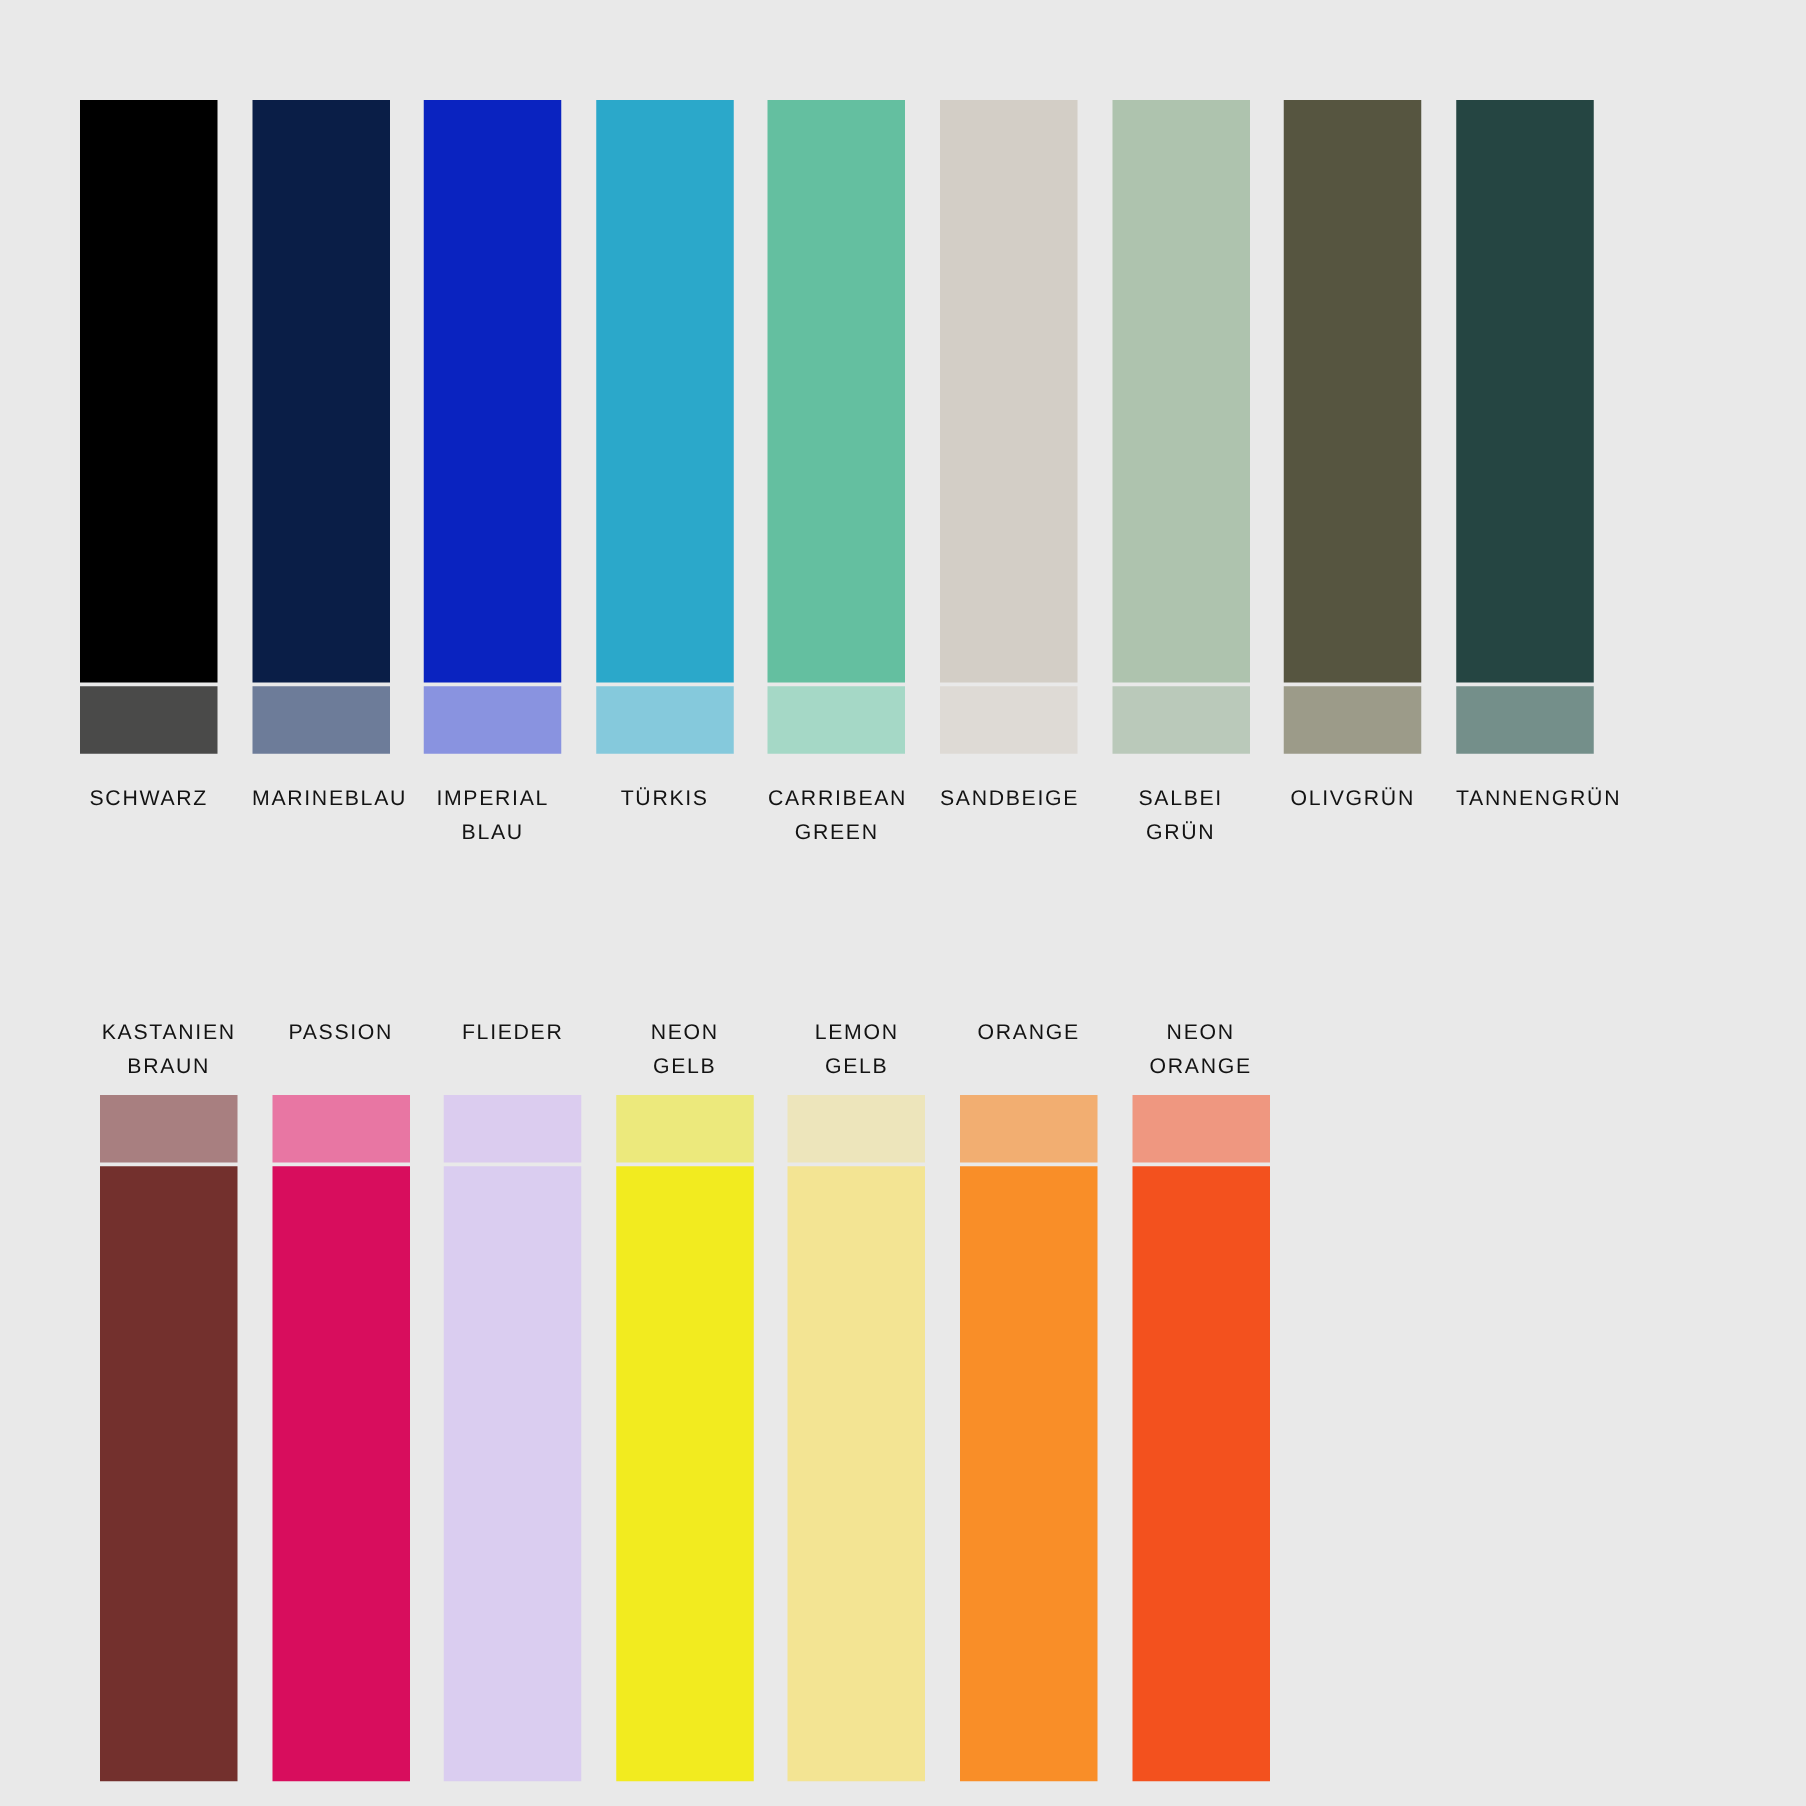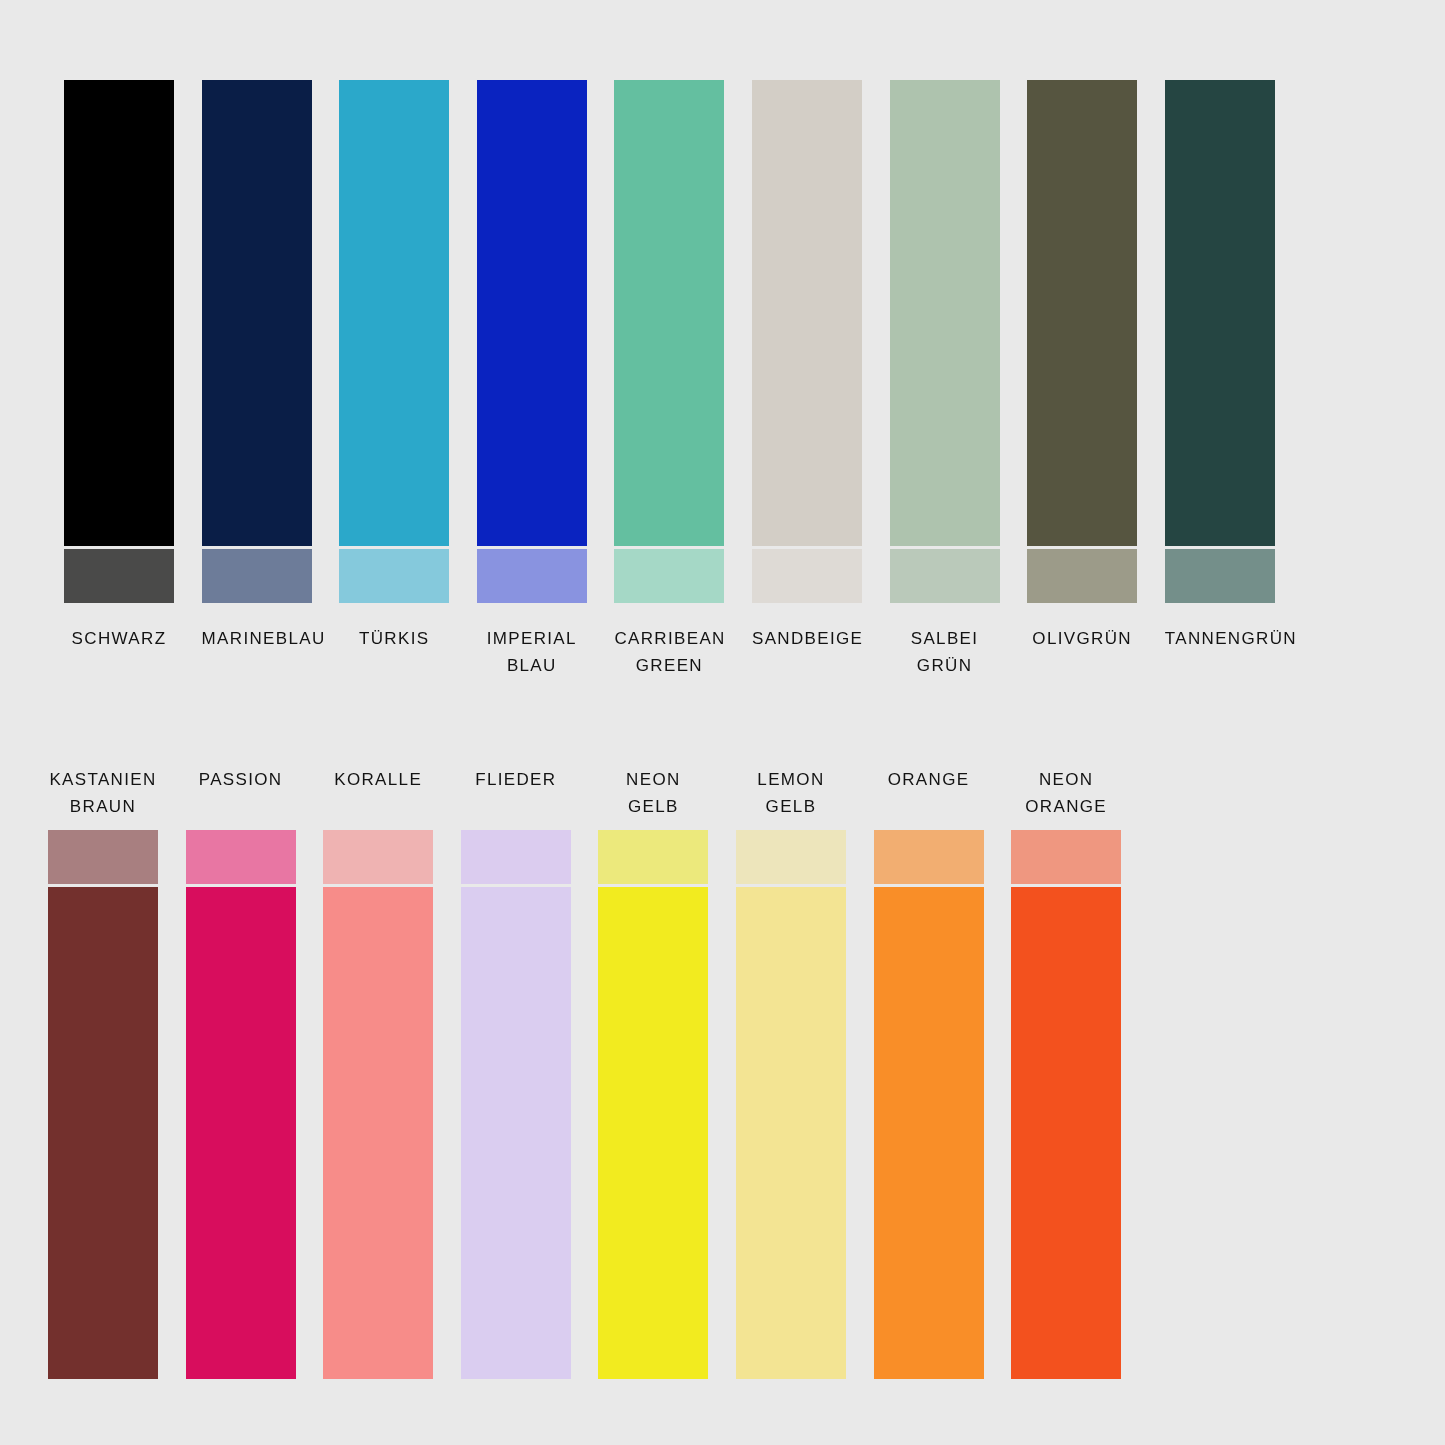--- a/index.html
+++ b/index.html
@@ -27,21 +27,21 @@
   .palette {
     position: absolute;
     left: 48px;
     width: 1349px;
     display: grid;
     grid-template-columns: repeat(10, 110px);
     column-gap: 27.6px;
   }
 
   .palette-top  { top: 80px; padding-left: 16px;  }
-  .palette-bottom { top: 766px; }
+  .palette-bottom { top: 812px; margin-left: 32px; }
 
   .swatch-col {
     display: flex;
     flex-direction: column;
     width: 110px;
   }
 
   
   .palette-top .swatch-col { justify-content: flex-start; }
 
@@ -92,29 +92,29 @@
         <div class="block-main" style="background: rgb(0, 0, 0);"></div>
         <div class="block-accent" style="background: rgb(74, 74, 73);"></div>
         <div class="color-label">SCHWARZ</div>
       </div>
       <div class="swatch-col">
         <div class="block-main" style="background: rgb(10, 30, 71);"></div>
         <div class="block-accent" style="background: rgb(109, 124, 153);"></div>
         <div class="color-label">MARINEBLAU</div>
       </div>
       <div class="swatch-col">
-        <div class="block-main" style="background: rgb(43, 168, 202);"></div>
-        <div class="block-accent" style="background: rgb(133, 201, 220);"></div>
-        <div class="color-label">TÜRKIS</div>
-      </div>
-      <div class="swatch-col">
         <div class="block-main" style="background: rgb(10, 35, 192);"></div>
         <div class="block-accent" style="background: rgb(137, 147, 224);"></div>
         <div class="color-label">IMPERIAL
 BLAU</div>
+      </div>
+      <div class="swatch-col">
+        <div class="block-main" style="background: rgb(43, 168, 202);"></div>
+        <div class="block-accent" style="background: rgb(133, 201, 220);"></div>
+        <div class="color-label">TÜRKIS</div>
       </div>
       <div class="swatch-col">
         <div class="block-main" style="background: rgb(100, 191, 160);"></div>
         <div class="block-accent" style="background: rgb(165, 216, 198);"></div>
         <div class="color-label">CARRIBEAN
 GREEN</div>
       </div>
       <div class="swatch-col">
         <div class="block-main" style="background: rgb(211, 206, 198);"></div>
         <div class="block-accent" style="background: rgb(222, 218, 213);"></div>
@@ -144,25 +144,20 @@
 BRAUN</div>
         <div class="block-accent" style="background: rgb(168, 127, 128);"></div>
         <div class="block-main" style="background: rgb(115, 48, 45);"></div>
       </div>
       <div class="swatch-col">
         <div class="color-label">PASSION</div>
         <div class="block-accent" style="background: rgb(232, 118, 163);"></div>
         <div class="block-main" style="background: rgb(216, 13, 93);"></div>
       </div>
       <div class="swatch-col">
-        <div class="color-label">KORALLE</div>
-        <div class="block-accent" style="background: rgb(239, 179, 178);"></div>
-        <div class="block-main" style="background: rgb(247, 140, 137);"></div>
-      </div>
-      <div class="swatch-col">
         <div class="color-label">FLIEDER</div>
         <div class="block-accent" style="background: rgb(219, 204, 239);"></div>
         <div class="block-main" style="background: rgb(218, 205, 240);"></div>
       </div>
       <div class="swatch-col">
         <div class="color-label">NEON
 GELB</div>
         <div class="block-accent" style="background: rgb(236, 233, 124);"></div>
         <div class="block-main" style="background: rgb(242, 235, 31);"></div>
       </div>

